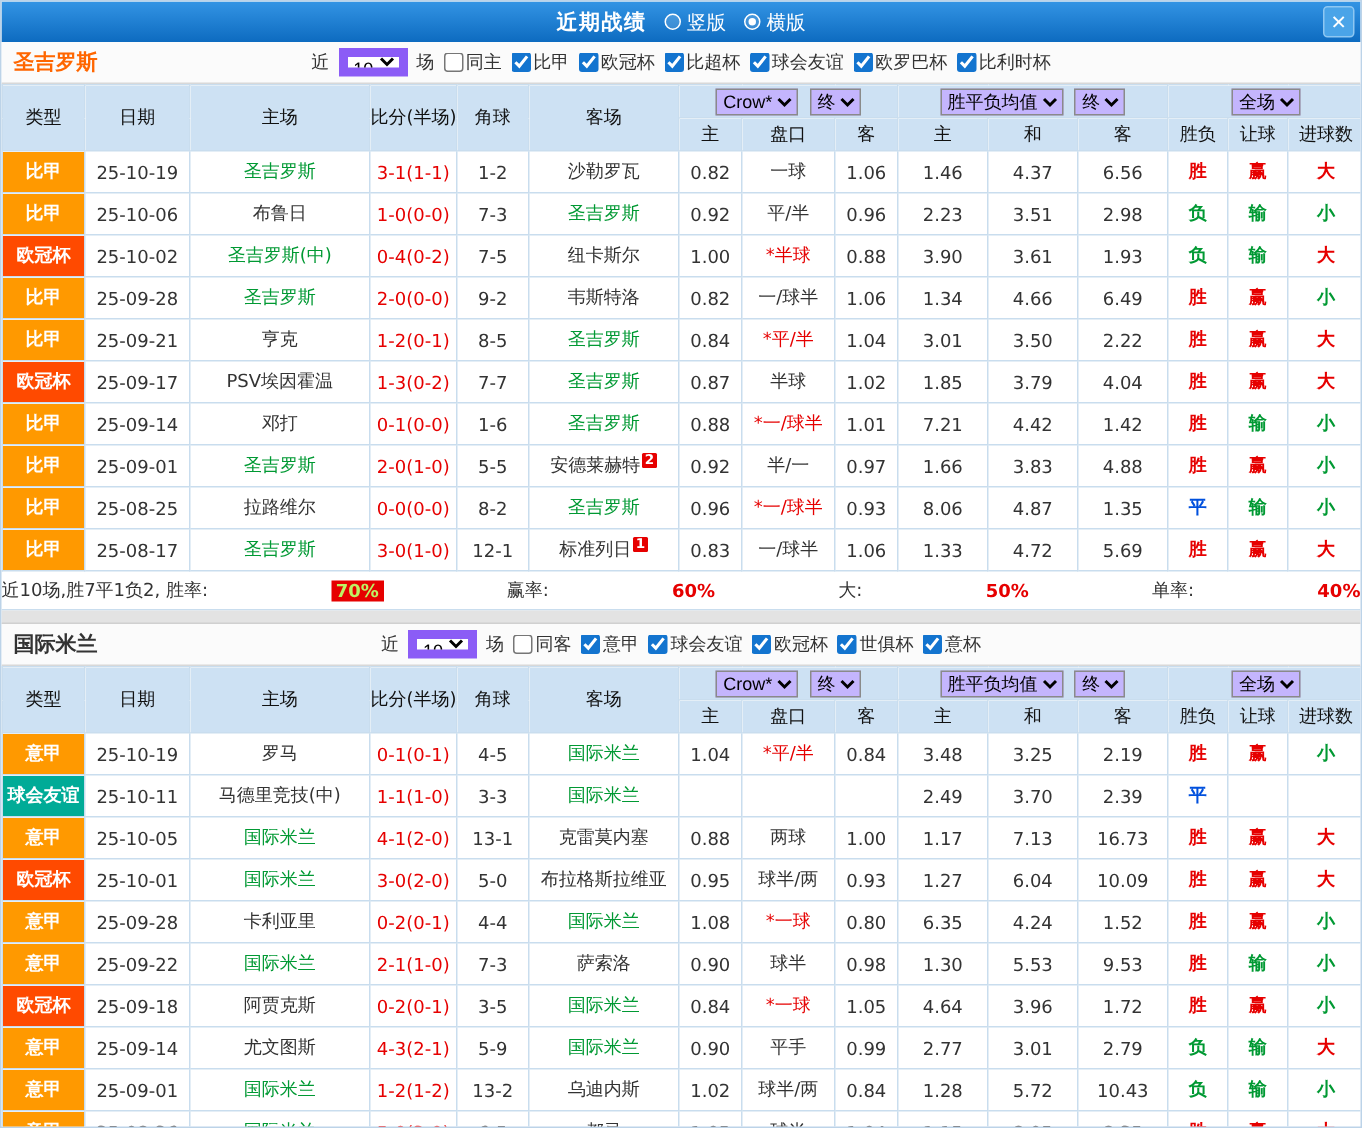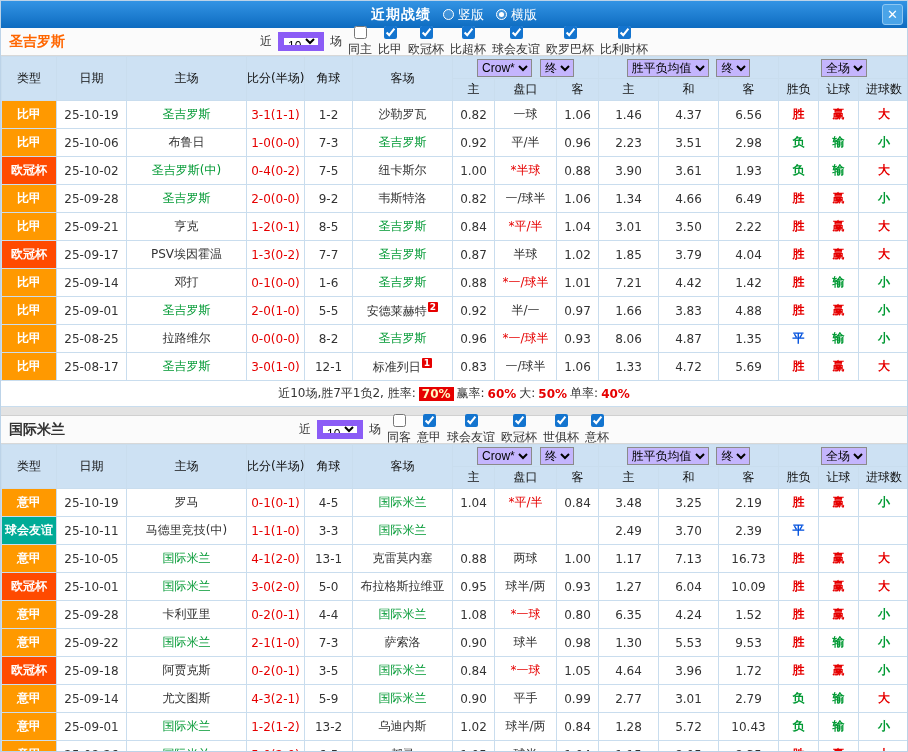--- a/index.html
+++ b/index.html
@@ -18,21 +18,21 @@
   .radio-dot.sel::after{content:"";position:absolute;left:2px;top:2px;width:5px;height:5px;border-radius:50%;background:#fff;}
   .close-btn{position:absolute;right:4px;top:3px;width:21px;height:21px;background:#4aa4e8;color:#fff;
              border:1px solid #8ec7f2;border-radius:3px;font-size:13px;line-height:18px;text-align:center;padding:0;cursor:pointer;}
 
   
   .sec-head{height:27px;position:relative;display:flex;align-items:center;justify-content:center;
             border-bottom:1px solid #d8d8d8;background:#fbfbfb;}
   .team-title{position:absolute;left:8px;font-size:14px;font-weight:bold;}
   .filters{display:flex;align-items:center;gap:6px;font-size:12px;color:#333;}
   .filters select{height:19px;font-size:12px;border:6px solid #8b5cf6;background:#fff;}
-  .filters .cb{display:inline-flex;align-items:center;gap:2px;cursor:pointer;flex-direction:column;}
+  .filters .cb{display:inline-flex;align-items:center;gap:2px;cursor:pointer;}
   .filters input[type=checkbox]{width:13px;height:13px;accent-color:#1374cf;margin:0;}
 
   
   table{width:908px;border-collapse:collapse;table-layout:fixed;font-size:12px;}
   th,td{border:1px solid #c9ddee;text-align:center;padding:0;overflow:hidden;white-space:nowrap;}
   thead th{background:#cde1f3;font-weight:normal;color:#111;height:21px;}
   thead select{height:18px;font-size:12px;border:1px solid #8a8a8a;background:#c4b5fd;margin:0 2px;}
   tbody td{height:27px;color:#333;}
   .type-cell{color:#fff;font-weight:bold;font-size:12px;}
   .lg-orange{background:#ff9900;}
@@ -40,23 +40,23 @@
   .lg-teal{background:#00ab97;}
   .t-green{color:#009933;}
   .score-cell{color:#e60000;}
   .res-cell{font-weight:bold;}
   .c-red{color:#e60000;}
   .c-green{color:#009933;}
   .c-blue{color:#0050dd;}
   .badge{background:#e60000;color:#fff;font-size:9px;padding:0 2px;margin-left:1px;border-radius:1px;font-weight:bold;}
 
   
-  .summary{height:25px;display:flex;align-items:center;justify-content:center;gap:3px;font-size:12px;color:#333;
+  .summary{height:25px;display:flex;align-items:center;justify-content:space-between;gap:3px;font-size:12px;color:#333;
            border-bottom:1px solid #c9ddee;}
-  .rate-badge{background:#e60000;color:#fef9c3;padding:0 3px;font-weight:bold;}
+  .rate-badge{background:#e60000;color:#bef264;padding:0 3px;font-weight:bold;}
   .val-red{color:#e60000;font-weight:bold;}
   .sec-gap{height:8px;background:#e3e3e3;border-bottom:1px solid #d0d0d0;}
 </style>
 </head>
 <body>
 
 <div class="app">
 
   <header class="topbar">
     <div class="topbar-center">

